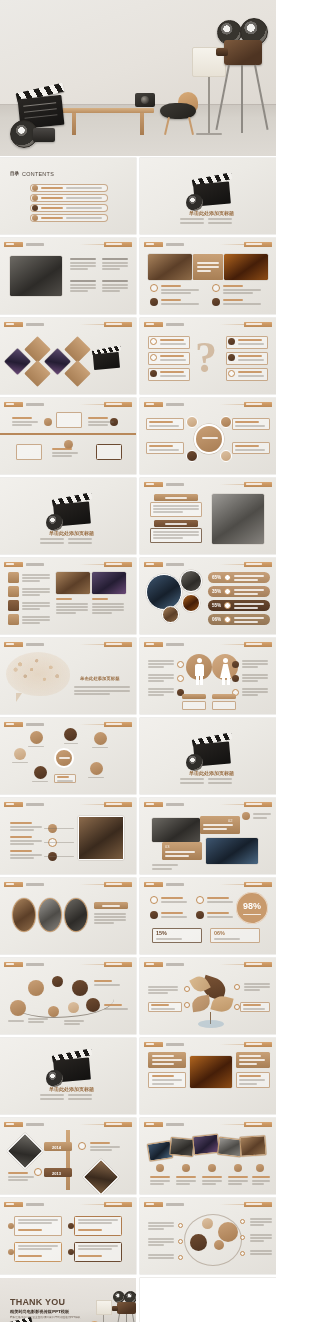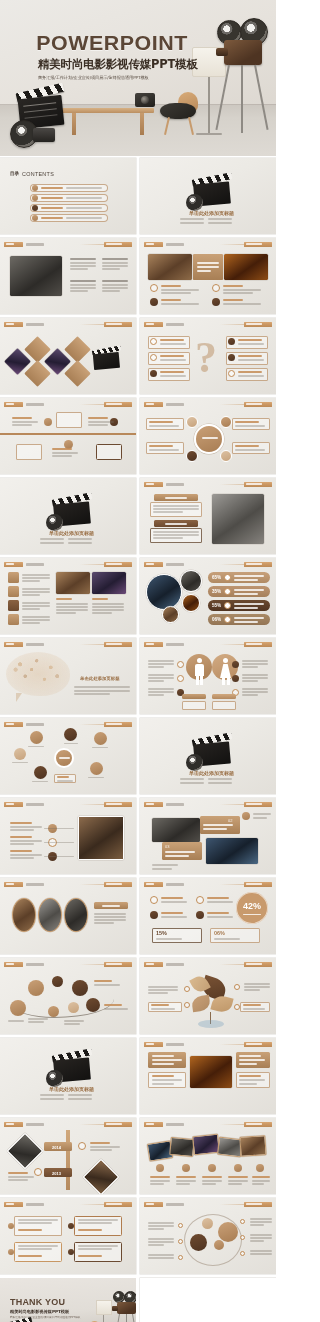--- a/index.html
+++ b/index.html
@@ -181,25 +181,20 @@
     <div class="chair-leg2"></div>
 
     <div class="clap">
       <div class="bar"></div>
         <div class="board"></div>
     </div>
     <div class="reel-big"></div>
     <div class="canister"></div>
     <div class="cam"></div>
 
-    <div class="cv-title">
-      <div class="cv-pp">POWERPOINT</div>
-      <div class="cv-cn">精美时尚电影影视传媒PPT模板</div>
-      <div class="cv-sub">商务汇报/工作计划/企业宣传/项目展示/år终报告通用PPT模板</div>
-    </div>
   </div>
 
   <div class="grid">
 
     <div class="slide">
       <div style="position:absolute;left:10px;top:13px;font-family:'DejaVu Sans',sans-serif;font-size:4.6px;font-weight:bold;color:#4b4038;">目录</div>
       <div style="position:absolute;left:22px;top:12.6px;font-family:'Liberation Sans',sans-serif;font-size:5.4px;color:#4b4038;letter-spacing:.3px;">CONTENTS</div>
       <div class="bx" style="left:30px;top:26px;width:78px;height:8px;border-radius:4px;"></div>
       <div class="cir" style="left:32px;top:27px;width:6px;height:6px;"></div>
       <div class="tl o" style="left:41px;top:29px;width:22px;"></div>
@@ -760,21 +755,21 @@
         <div class="tl" style="left:67px;top:23px;width:26px;"></div>
       <div class="cir dk" style="left:10px;top:33px;width:8px;height:8px;"></div>
       <div class="tl o" style="left:21px;top:34px;width:22px;"></div>
         <div class="tl" style="left:21px;top:38px;width:26px;"></div>
       <div class="cir dk" style="left:56px;top:33px;width:8px;height:8px;"></div>
       <div class="tl o" style="left:67px;top:34px;width:22px;"></div>
         <div class="tl" style="left:67px;top:38px;width:26px;"></div>
       <div style="position:absolute;left:96px;top:14px;width:32px;height:32px;border-radius:50%;
                   background:radial-gradient(circle,#c89a6d 0 72%,#b9885a 73% 100%);
                   box-shadow:0 0 0 1px rgba(255,255,255,.6) inset;"></div>
-      <div style="position:absolute;left:96px;top:23px;width:32px;text-align:center;font-size:9px;font-weight:bold;color:#fff;font-family:'Liberation Sans',sans-serif;">42%</div>
+      <div style="position:absolute;left:96px;top:23px;width:32px;text-align:center;font-size:9px;font-weight:bold;color:#fff;font-family:'Liberation Sans',sans-serif;">98%</div>
       <div class="tl w" style="left:103px;top:36px;width:18px;height:1.4px;"></div>
       <div class="bx dk" style="left:12px;top:50px;width:50px;height:15px;border-width:1.2px;"></div>
       <div style="position:absolute;left:16px;top:52px;font-size:5.4px;font-weight:bold;color:#6b4a30;font-family:'Liberation Sans',sans-serif;">15%</div>
       <div class="tl" style="left:16px;top:60px;width:26px;"></div>
       <div class="bx" style="left:70px;top:50px;width:50px;height:15px;border-width:1.2px;"></div>
       <div style="position:absolute;left:74px;top:52px;font-size:5.4px;font-weight:bold;color:#a87c52;font-family:'Liberation Sans',sans-serif;">06%</div>
       <div class="tl" style="left:74px;top:60px;width:26px;"></div>
     </div>
 
     <div class="slide">

